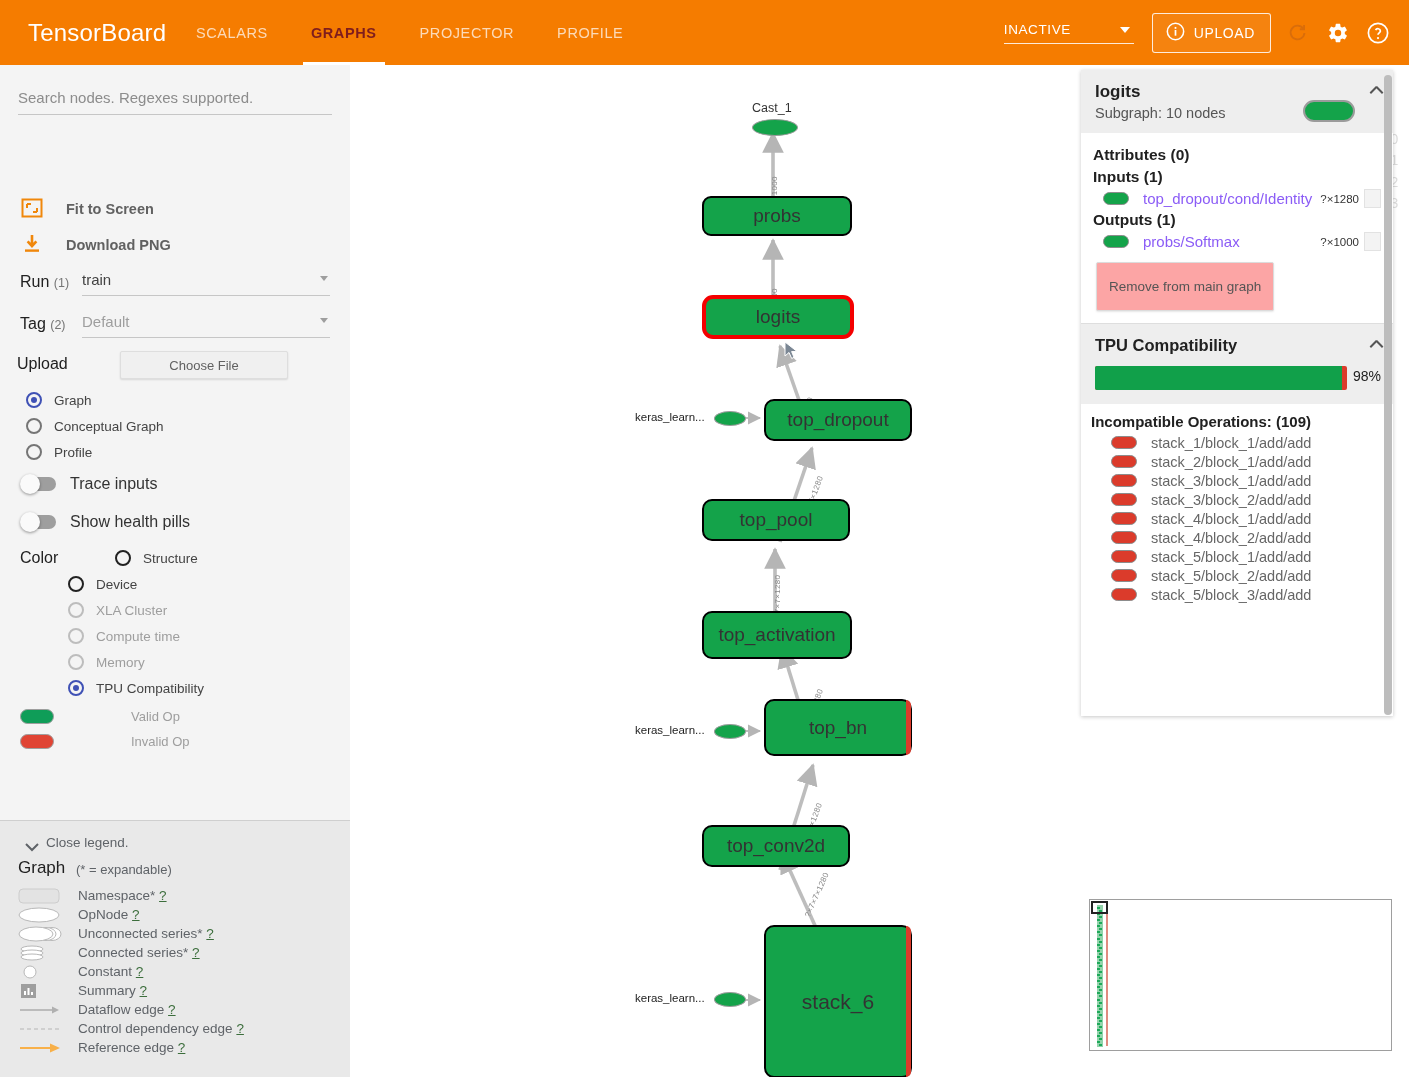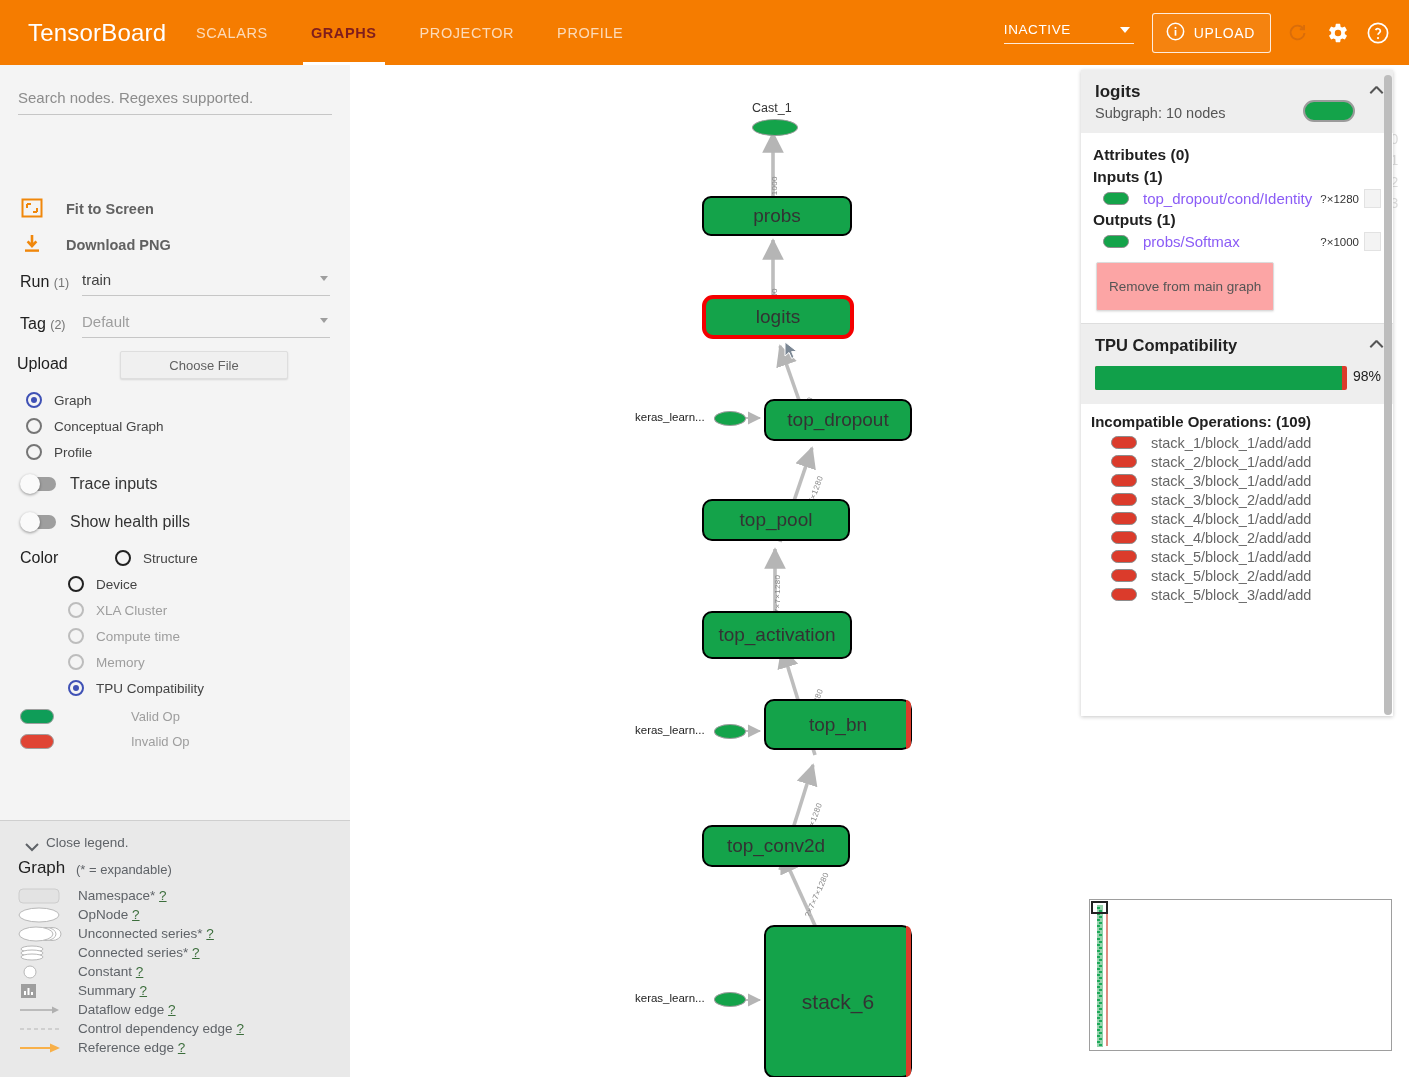--- a/index.html
+++ b/index.html
@@ -466,21 +466,21 @@
     <div class="gop" style="left:364px;top:346px;width:32px;height:15px;"></div>
 
     <div class="gnode" style="left:352px;top:434px;width:148px;height:42px;border-radius:10px;">
       <span class="nt">top_pool</span>
     </div>
 
     <div class="gnode" style="left:352px;top:534px;width:150px;height:48px;border-radius:10px;margin-top:12px;">
       <span class="nt">top_activation</span>
     </div>
 
-    <div class="gnode" style="left:414px;top:634px;width:148px;height:51px;border-radius:10px;">
+    <div class="gnode" style="left:414px;top:634px;width:148px;height:57px;border-radius:10px;">
       <span class="nt">top_bn</span>
       <span class="redstripe"></span>
     </div>
     <div class="gsmall" style="left:285px;top:659px;">keras_learn...</div>
     <div class="gop" style="left:364px;top:659px;width:32px;height:15px;"></div>
 
     <div class="gnode" style="left:352px;top:760px;width:148px;height:42px;border-radius:10px;">
       <span class="nt">top_conv2d</span>
     </div>
 

